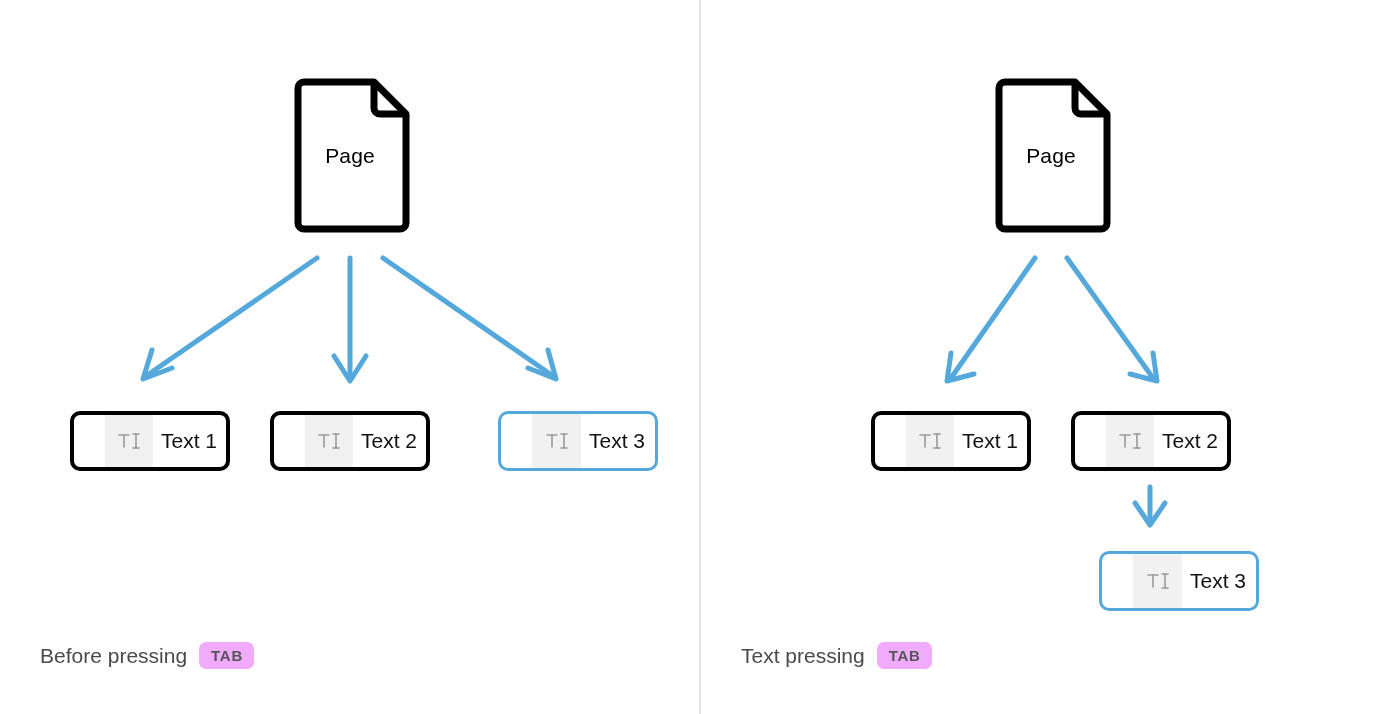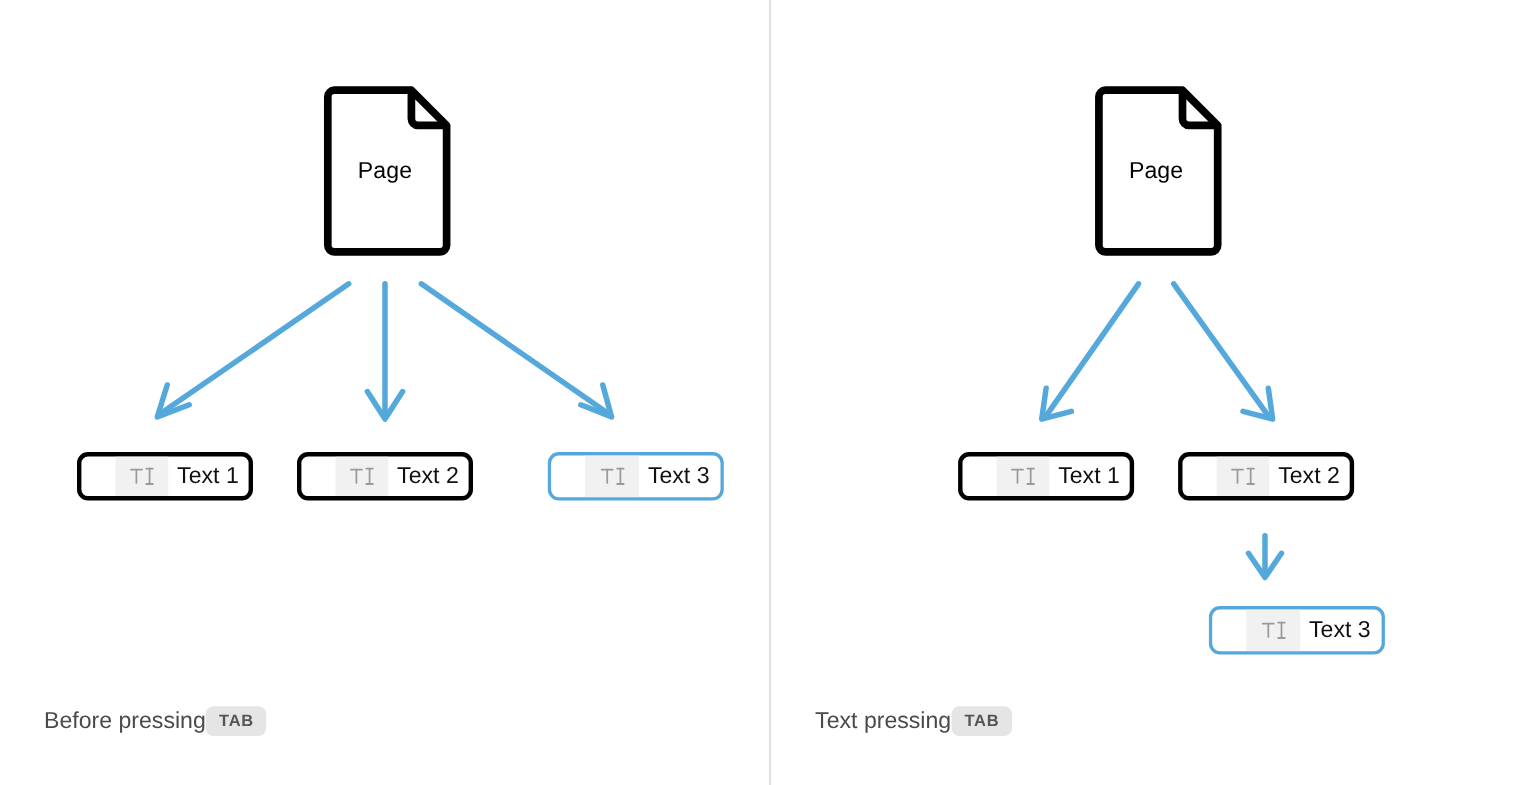--- a/index.html
+++ b/index.html
@@ -66,21 +66,21 @@
     left: 0;
     top: 0;
     width: 699px;
     height: 714px;
     pointer-events: none;
   }
 
   
   .tf {
     position: absolute;
-    height: 44px;
+    height: 60px;
     box-sizing: border-box;
     border: 4px solid #000000;
     border-radius: 10px;
     background: #ffffff;
     display: flex;
     align-items: stretch;
     overflow: hidden;
     padding-left: 31px;
   }
   .tf.selected {
@@ -106,29 +106,29 @@
     font-size: 21px;
     color: #111;
     white-space: nowrap;
   }
 
   
   .caption {
     position: absolute;
     display: flex;
     align-items: center;
-    gap: 0;
+    gap: 12px;
     font-size: 21px;
     color: #4a4a4a;
   }
   .kbd {
     display: inline-flex;
     align-items: center;
     justify-content: center;
-    background: #e5e5e5;
+    background: #f0abfc;
     border-radius: 7px;
     padding: 6px 11px 6px 12px;
     font-size: 15px;
     font-weight: bold;
     letter-spacing: .7px;
     color: #555555;
     line-height: 1;
   }
 </style>
 </head>

